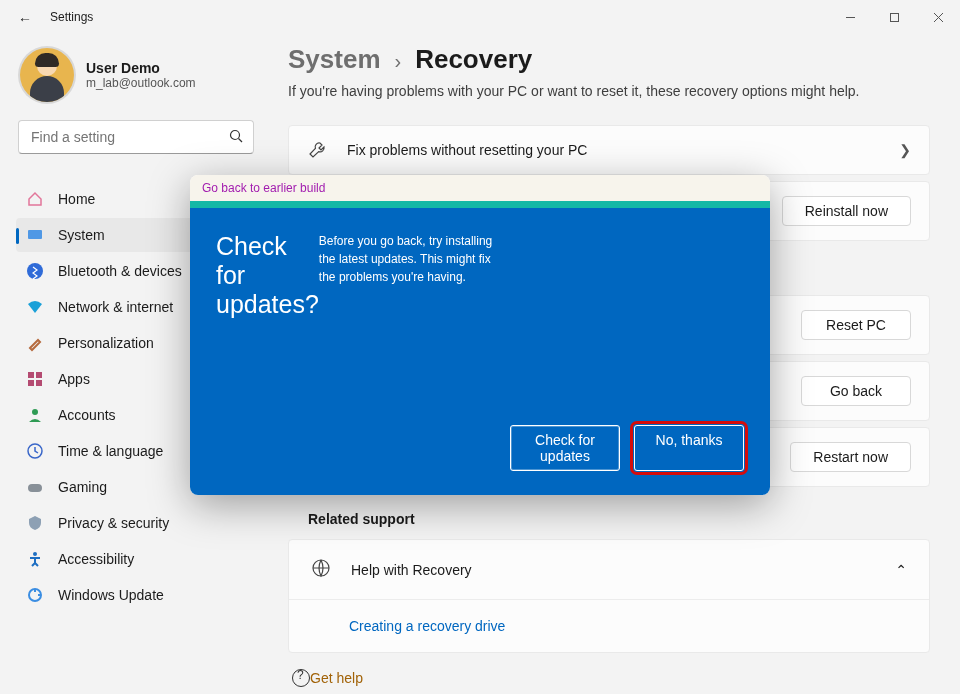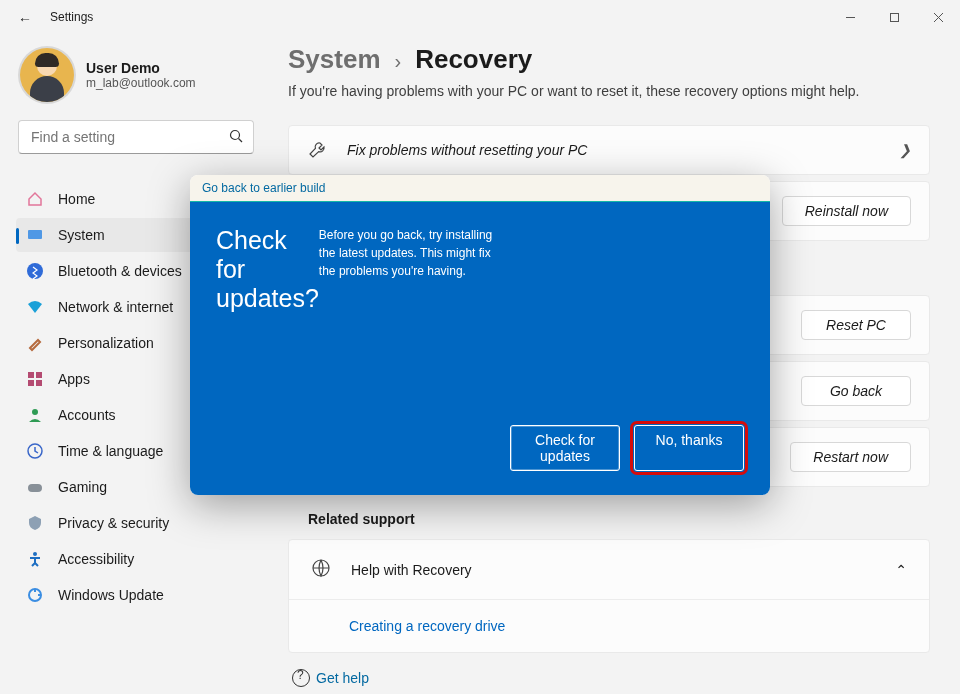--- a/index.html
+++ b/index.html
@@ -113,21 +113,20 @@
   .crumb .sep { font-size:20px; color:#6e6e6e; }
   .crumb .current { font-size:26px; font-weight:600; }
   .subtext { font-size:14px; color:#3e3e3e; margin-bottom:26px;}
 
   .card {
     background:#fcfcfc; border:1px solid #e9e9e9; border-radius:4px;
     padding:14px 18px;
     display:flex; align-items:center; gap:20px;
     margin-bottom:6px;
     position:relative;
-    font-style:italic;
   }
   .card .card-icon { width:20px; height:20px; color:#444; }
   .card .card-title { font-size:14px; }
   .card .card-btn, .card .card-chevron {
     margin-left:auto;
   }
   .action-btn {
     background:#fff; border:1px solid #d8d8d8; border-radius:4px;
     padding:6px 22px; font-size:14px; color:#1b1b1b;
     min-width:110px; text-align:center;
@@ -143,40 +142,40 @@
   .subpanel .row {
     display:flex; align-items:center; gap:20px;
     padding:18px 22px;
   }
   .subpanel .link-row {
     padding:18px 22px 18px 60px;
     border-top:1px solid #ececec;
   }
   .recovery-link { color:#0067c0; }
 
-  .help-link { display:flex; align-items:center; gap:6px; padding:8px 0 0 4px; color:#0369a1;}
+  .help-link { display:flex; align-items:center; gap:0; padding:8px 0 0 4px; color:#a16207;}
   .help-link .qicon{ width:18px;height:18px;display:inline-block;border:1.5px solid #333;border-radius:50%; position:relative;}
   .help-link .qicon::after{content:"?";position:absolute;left:4px;top:-2px;font-size:12px;color:#333;}
 
   
   .modal {
     position:absolute;
     left:190px; 
     top:175px;
     width:580px;
     height:320px;
     border-radius:8px;
     overflow:hidden;
     box-shadow:0 10px 40px rgba(0,0,0,.35);
     background:#fff;
     display:flex; flex-direction:column;
   }
   .modal .modal-title {
-    background:#f7f4ec; font-size:12px; color:#0369a1;
-    padding:6px 12px; border-bottom:1px solid #14b8a6;
+    background:#f7f4ec; font-size:12px; color:#a21caf;
+    padding:6px 12px; border-bottom:7px solid #14b8a6;
   }
   .modal .modal-body {
     flex:1; background:#0067c0; color:#fff;
     padding:24px 26px;
     display:flex; flex-direction:row;
   }
   .modal .heading { font-size:25px; font-weight:400; margin-bottom:18px;}
   .modal .body-text { font-size:12px; line-height:1.5; max-width:490px;}
   .modal .buttons { margin-top:auto; display:flex; gap:14px; justify-content:flex-end; }
   .modal .btn {

